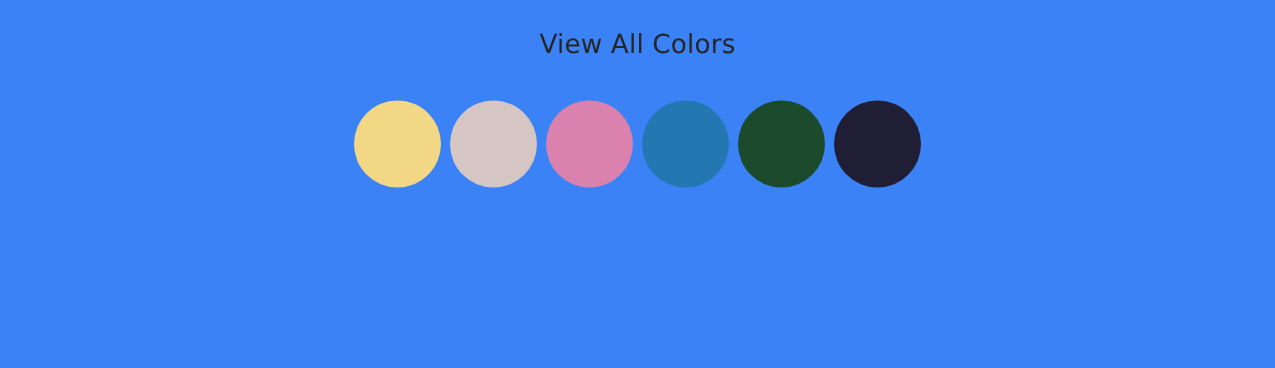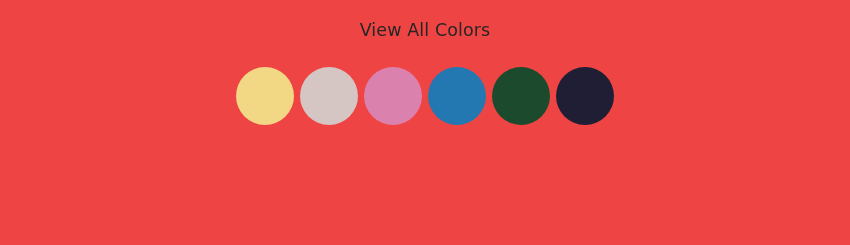--- a/index.html
+++ b/index.html
@@ -11,21 +11,21 @@
     height: 245px;
     background: #ffffff;
     font-family: "DejaVu Sans", "Liberation Sans", sans-serif;
     overflow: hidden;
   }
 
   .palette-page {
     position: relative;
     width: 850px;
     height: 245px;
-    background: #ef4444;
+    background: #3b82f6;
     box-sizing: border-box;
   }
 
   .palette-title {
     position: absolute;
     top: 19px;
     left: 0;
     width: 850px;
     text-align: center;
     font-family: "DejaVu Sans", "Liberation Sans", sans-serif;

